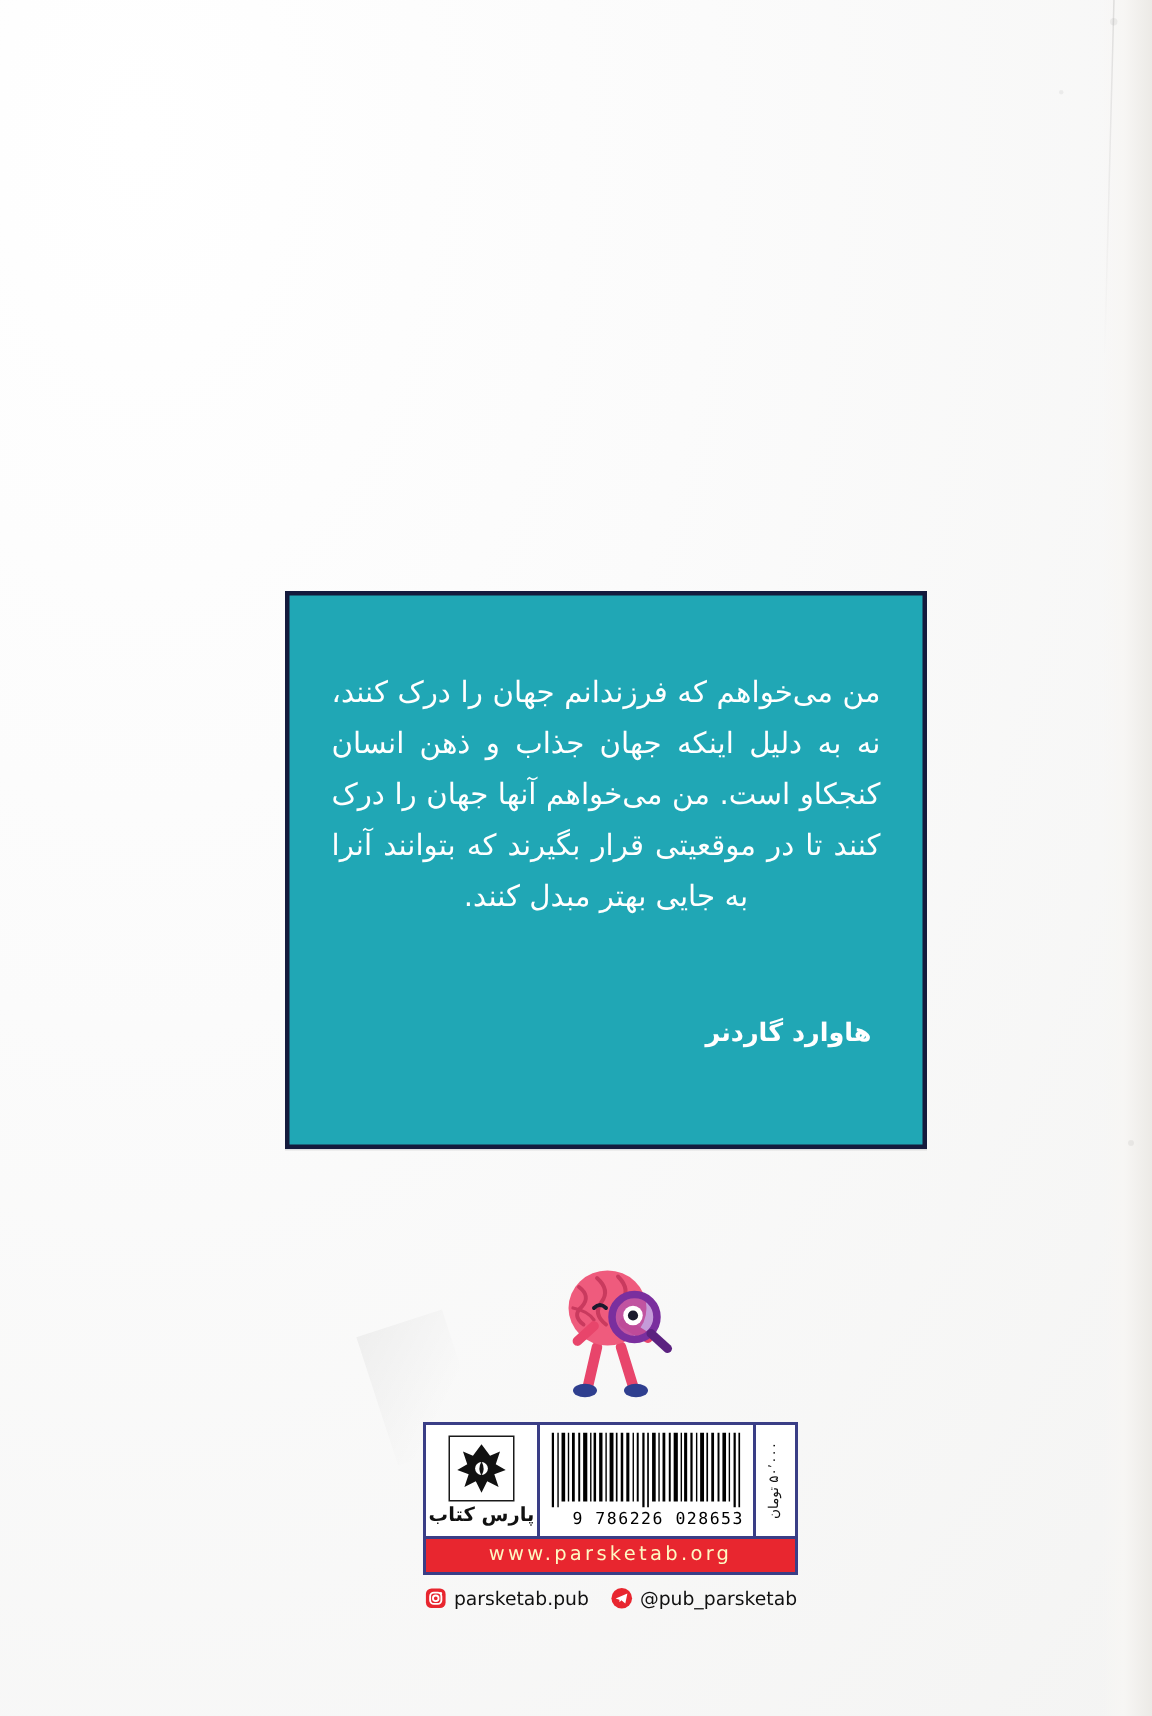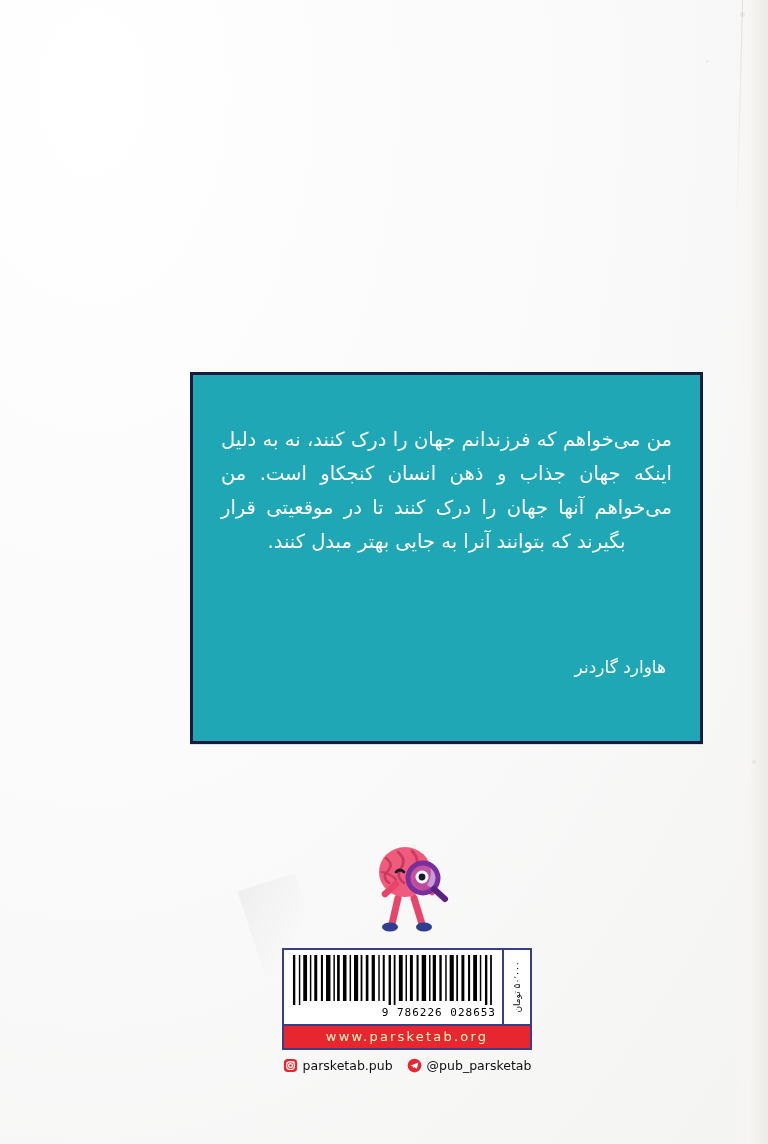--- a/index.html
+++ b/index.html
@@ -52,22 +52,22 @@
   .paper-spot {
     position: absolute;
     border-radius: 50%;
     background: rgba(0,0,0,0.05);
   }
 
   
   .quote-panel {
     position: absolute;
     left: 190px;
-    top: 372px;
-    width: 513px;
+    top: 394px;
+    width: 428px;
     height: 372px;
     background: #20a7b5;
     border: 3px solid #141b3d;
     box-sizing: border-box;
     box-shadow: 0 1px 0 rgba(0,0,0,0.10);
   }
   .quote-text {
     position: absolute;
     top: 48px;
     right: 28px;
@@ -80,21 +80,21 @@
     font-family: "DejaVu Sans", "Liberation Sans", sans-serif;
     letter-spacing: 0.2px;
     direction: rtl;
   }
   .quote-author {
     position: absolute;
     top: 282px;
     right: 34px;
     color: #ffffff;
     font-size: 17px;
-    font-weight: normal;
+    font-weight: bold;
     direction: rtl;
   }
 
   
   .mascot {
     position: absolute;
     left: 352px;
     top: 820px;
     width: 120px;
     height: 120px;
@@ -303,20 +303,30 @@
             <rect x="121" y="0" width="1.4" height="46"></rect>
             <rect x="124.5" y="0" width="2.6" height="46"></rect>
             <rect x="129" y="0" width="1" height="46"></rect>
             <rect x="132.5" y="0" width="1.6" height="50"></rect>
             <rect x="136" y="0" width="1.2" height="50"></rect>
           </g>
         </svg>
         <div class="barcode-digits">9  786226  028653</div>
       </div>
 
+      <div class="logo-cell">
+        <div class="logo-mark">
+          <svg viewBox="0 0 40 40" width="38" height="38" aria-hidden="true">
+            <path d="M20 3 L26 11 L33 8 L30 17 L37 21 L29 24 L32 33 L24 29 L20 37 L16 29 L8 33 L11 24 L3 21 L10 17 L7 8 L14 11 Z" fill="#111111"></path>
+            <circle cx="20" cy="20" r="4.5" fill="#ffffff"></circle>
+            <path d="M20 15 q3 5 0 10 q-3 -5 0 -10" fill="#111111"></path>
+          </svg>
+        </div>
+        <div class="logo-name">پارس کتاب</div>
+      </div>
     </div>
 
     <div class="website-bar">www.parsketab.org</div>
 
     <div class="social-row">
       <div class="social-item">
         <svg class="ig-icon" viewBox="0 0 24 24" aria-hidden="true">
           <rect x="1.5" y="1.5" width="21" height="21" rx="6" fill="#e8262f"></rect>
           <rect x="6" y="6" width="12" height="12" rx="4" fill="none" stroke="#ffffff" stroke-width="2"></rect>
           <circle cx="12" cy="12" r="3" fill="none" stroke="#ffffff" stroke-width="2"></circle>

